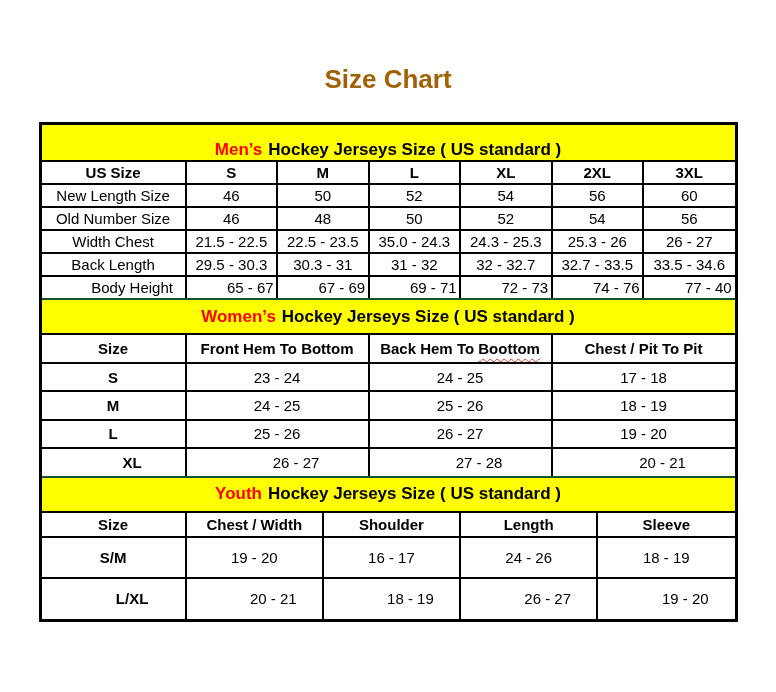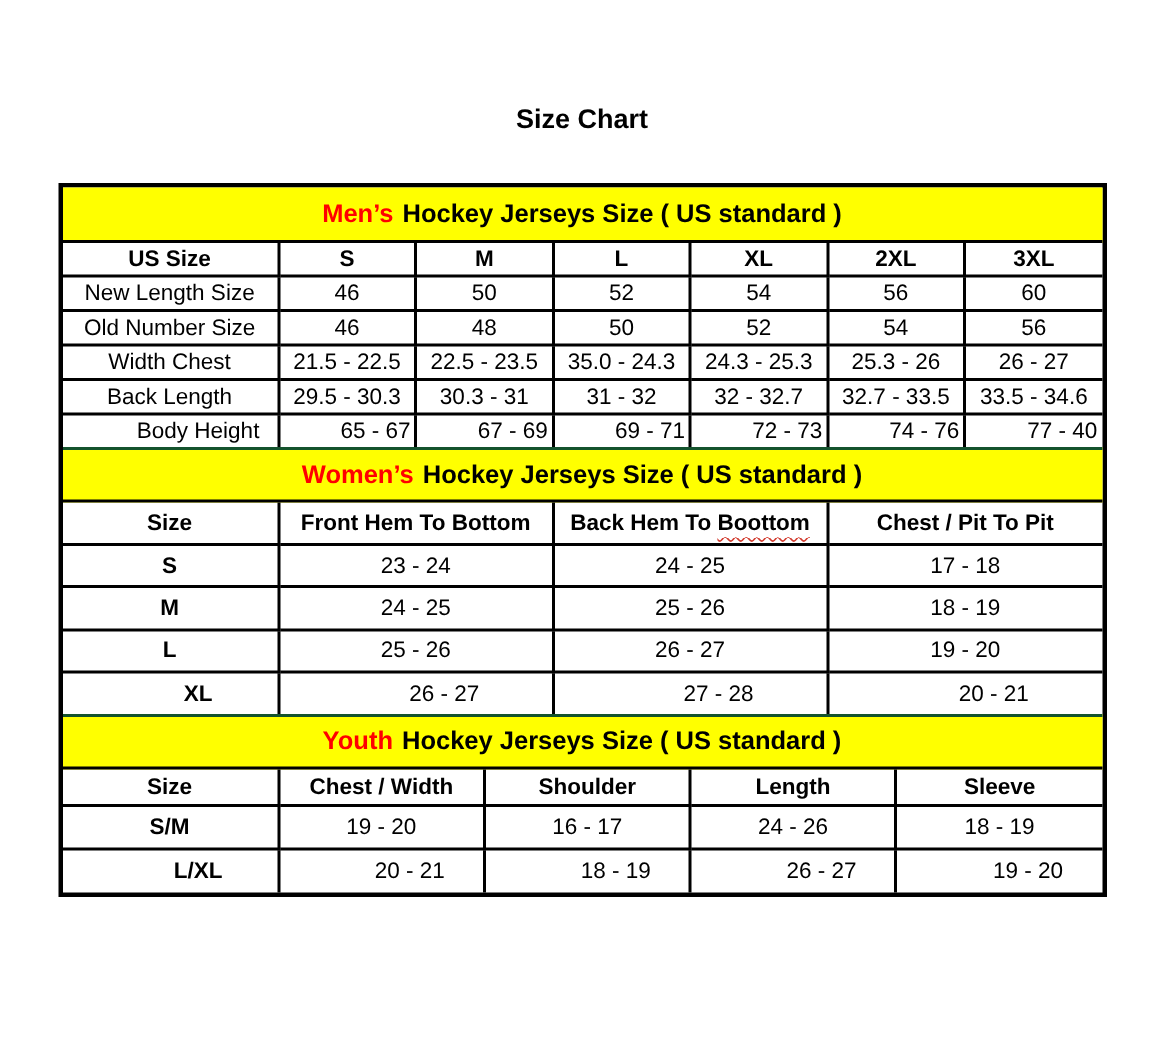--- a/index.html
+++ b/index.html
@@ -11,22 +11,22 @@
     color: #000000;
     overflow: hidden;
   }
   .wrap {
     width: 699px;
     margin: 0 auto;
     padding-top: 64px;
   }
   .page-title {
     text-align: center;
-    color: #000000;
-    font-size: 18px;
+    color: #a16207;
+    font-size: 26px;
     font-weight: 700;
     line-height: 30px;
     margin: 0 0 28px 0;
   }
   .chart {
     border: 3px solid #000000;
     background: #ffffff;
   }
   .band {
     background: #ffff00;
@@ -34,21 +34,21 @@
     display: flex;
     align-items: center;
     justify-content: center;
     gap: 6px;
     font-size: 17px;
     font-weight: 700;
     border-top: 2px solid #14532d;
     border-bottom: 2px solid #000000;
     white-space: nowrap;
   }
-  .band.first { border-top: 0; }
+  .band.first { border-top: 0; align-items: flex-end; }
   .band .hl { color: #ff0000; }
   table {
     width: 100%;
     border-collapse: collapse;
     table-layout: fixed;
   }
   th, td {
     border: 2px solid #000000;
     text-align: center;
     vertical-align: middle;
@@ -60,21 +60,21 @@
   th { font-weight: 700; }
   td { font-weight: 400; }
   td.row-label-bold { font-weight: 700; }
   tr > *:first-child { border-left: 0; }
   tr > *:last-child { border-right: 0; }
   tr:first-child > * { border-top: 0; }
   tr:last-child > * { border-bottom: 0; padding-left: 40px; }
   .mens-table tr { height: 14px; }
   .womens-table tr { height: 28.2px; }
   .youth-table tr.hdr { height: 24px; }
-  .youth-table tr.data { height: 29px; }
+  .youth-table tr.data { height: 41px; }
   .wavy {
     text-decoration-line: underline;
     text-decoration-style: wavy;
     text-decoration-color: #d23b2e;
     text-decoration-thickness: 1px;
     text-underline-offset: 4px;
   }
 </style>
 </head>
 <body>

